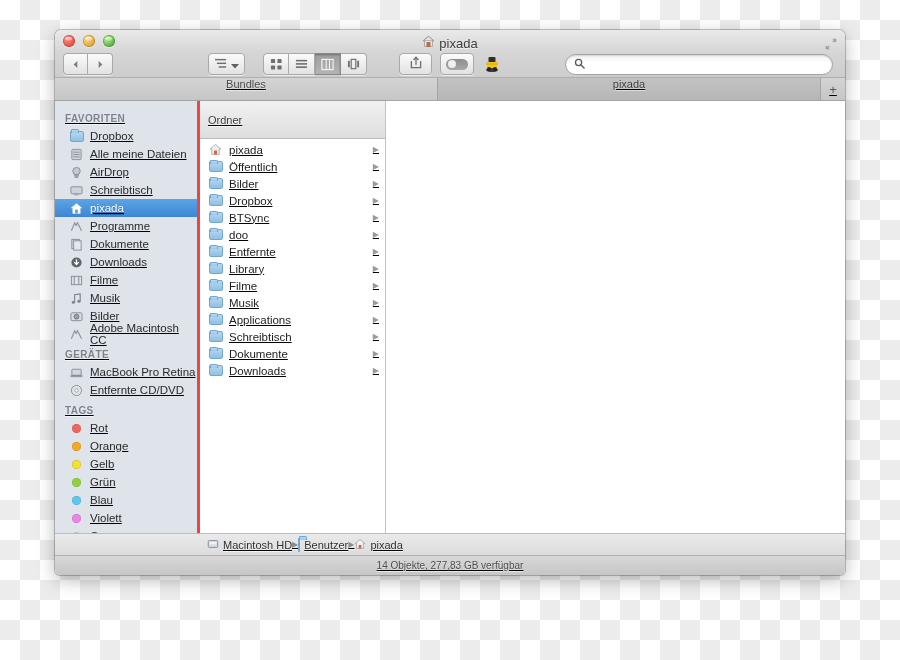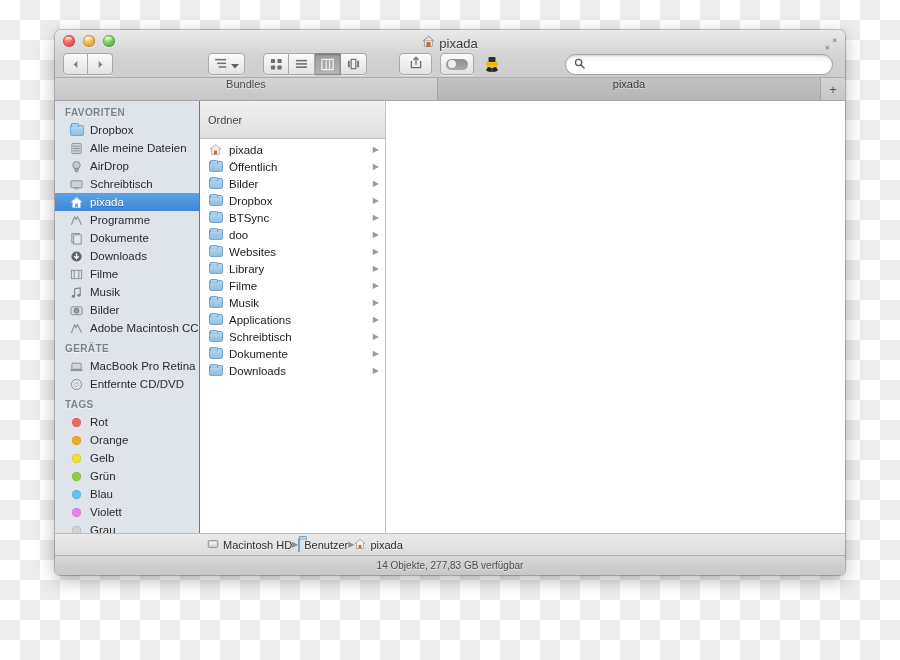--- a/index.html
+++ b/index.html
@@ -20,20 +20,21 @@
   #finder-window {
     position: absolute;
     left: 55px; top: 30px;
     width: 790px; height: 545px;
     border-radius: 6px 6px 5px 5px;
     box-shadow: 0 5px 18px rgba(0,0,0,0.28), 0 0 0 1px rgba(0,0,0,0.22);
     overflow: hidden;
     background: #ffffff;
     display: flex;
     flex-direction: column;
+    text-decoration: underline;
   }
 
   
   .titlebar {
     height: 48px;
     background: linear-gradient(to bottom, #e9e9e9 0%, #d5d5d5 50%, #cdcdcd 100%);
     border-bottom: 1px solid #aeaeae;
     position: relative;
     flex: none;
   }
@@ -154,22 +155,23 @@
     cursor: pointer;
   }
 
   
   .win-body { flex: 1; display: flex; min-height: 0; }
 
   
   .sidebar {
     width: 145px; flex: none;
     background: #dfe4ea;
-    border-right: 1px solid #ef4444;
+    border-right: 3px solid #ef4444;
     overflow: hidden;
+    padding-top: 6px;
   }
   .sb-header {
     font-size: 10px; font-weight: bold; letter-spacing: 0.4px;
     color: #7b828c; padding: 6px 0 3px 10px;
     text-shadow: 0 1px 0 rgba(255,255,255,0.6);
   }
   .sb-item {
     height: 18px; display: flex; align-items: center; gap: 6px;
     padding-left: 14px; font-size: 11.5px; color: #2a2a2a;
     cursor: pointer;
@@ -614,21 +616,21 @@
             <span class="sb-icon">
                 <span class="folder-ico"></span>
               </span>
             <span class="file-name">doo</span>
             <span class="disclosure">▶</span>
           </div>
           <div class="file-row">
             <span class="sb-icon">
                 <span class="folder-ico"></span>
               </span>
-            <span class="file-name">Websites</span>
+            <span class="file-name">Entfernte</span>
             <span class="disclosure">▶</span>
           </div>
           <div class="file-row">
             <span class="sb-icon">
                 <span class="folder-ico"></span>
               </span>
             <span class="file-name">Library</span>
             <span class="disclosure">▶</span>
           </div>
           <div class="file-row">

